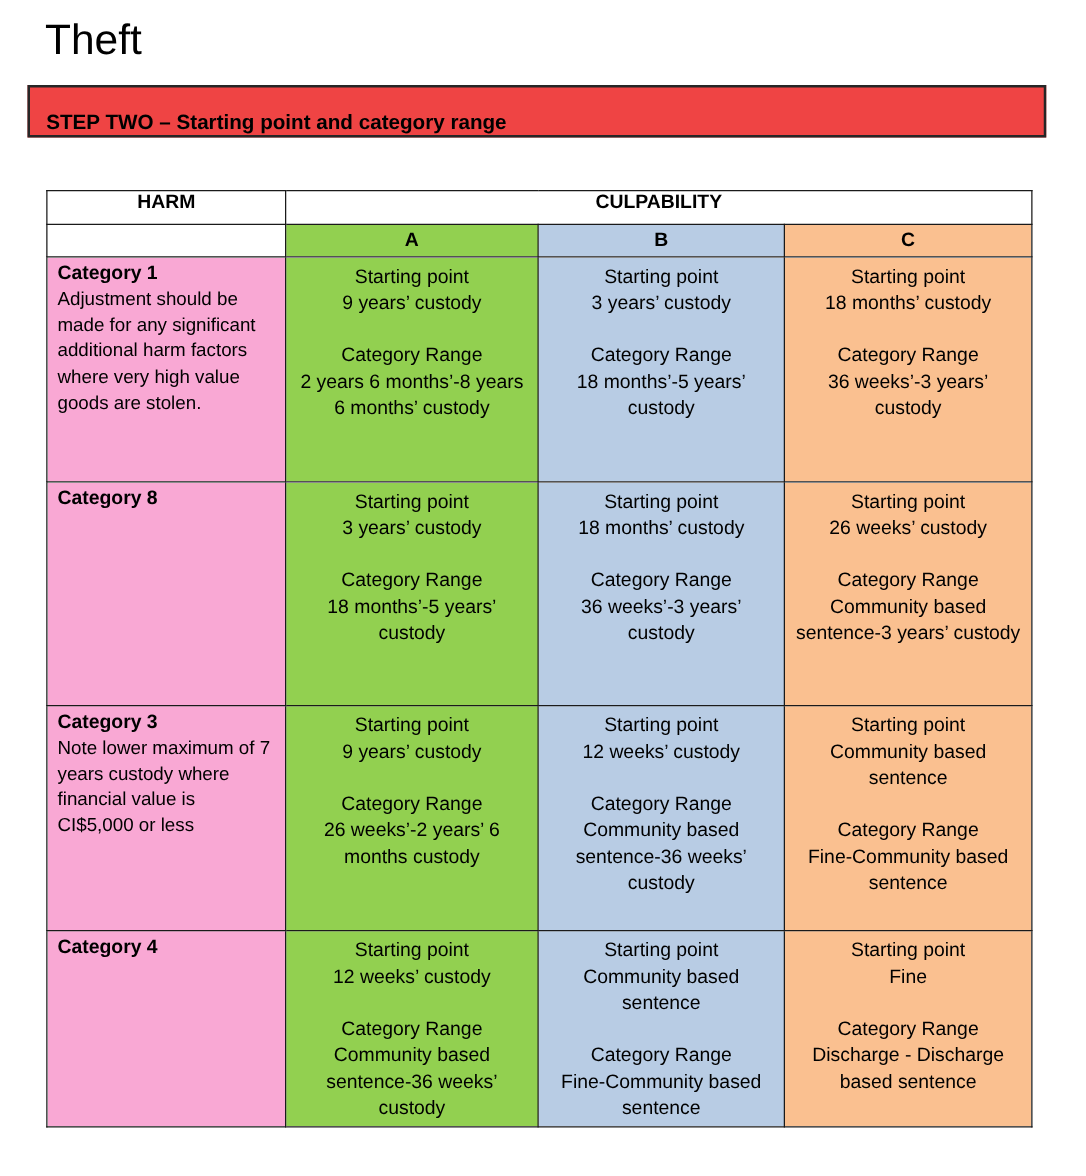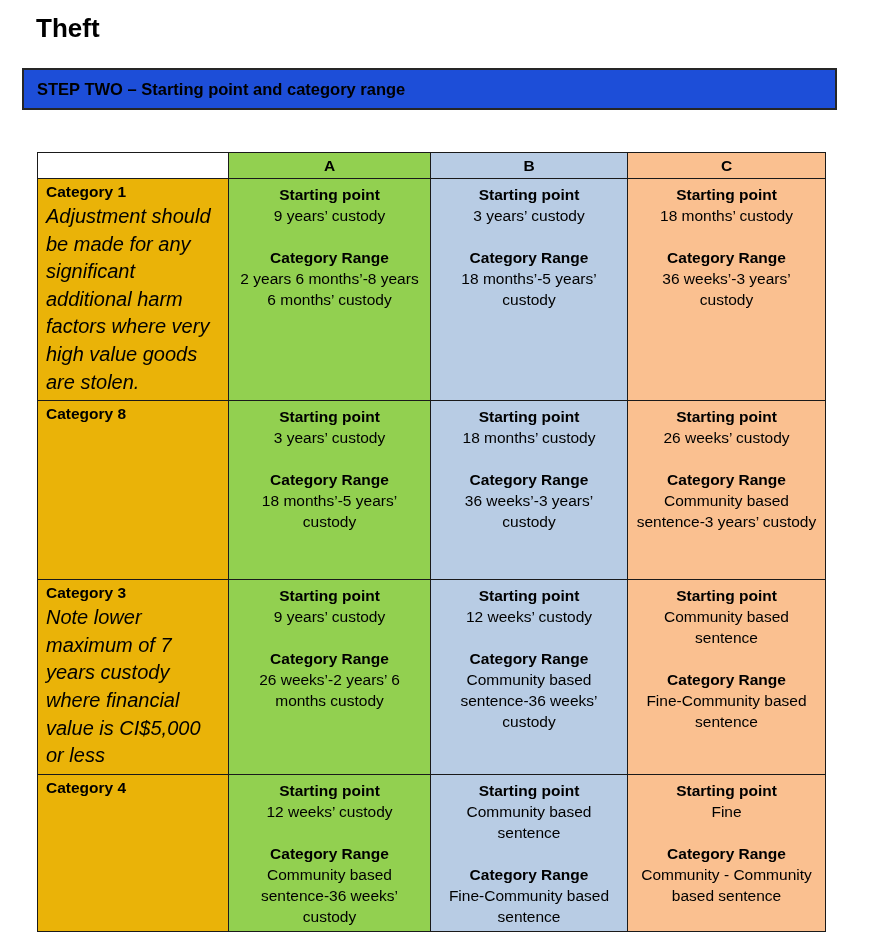--- a/index.html
+++ b/index.html
@@ -6,35 +6,35 @@
   html, body {
     width: 869px; height: 941px;
     background: #ffffff;
     font-family: "Liberation Sans", sans-serif;
     color: #000000;
     position: relative;
   }
   .page-title {
     position: absolute;
     left: 36px; top: 13px;
-    font-size: 26px;
-    font-weight: bold;
+    font-size: 34px;
+    font-weight: normal;
     letter-spacing: 0px;
   }
   .step-box {
     position: absolute;
     left: 22px; top: 68px;
     width: 815px; height: 42px;
     border: 2px solid #262626;
     display: flex;
-    align-items: center;
+    align-items: flex-end;
     padding-left: 13px;
     font-size: 16.5px;
     font-weight: bold;
-    background: #1d4ed8;
+    background: #ef4444;
   }
   table.guideline {
     position: absolute;
     left: 37px; top: 152px;
     width: 788px;
     border-collapse: collapse;
     table-layout: fixed;
   }
   table.guideline td, table.guideline th {
     border: 1.5px solid #1a1a1a;
@@ -50,41 +50,40 @@
     background: #ffffff;
   }
   tr.abc-row td {
     height: 26px;
     font-size: 15.5px;
     font-weight: bold;
     text-align: center;
     vertical-align: middle;
   }
   td.harm-cell {
-    background: #eab308;
+    background: #f9a8d4;
     padding: 4px 8px 4px 8px;
     text-align: left;
   }
   .cat-name {
     font-size: 15.5px;
     font-weight: bold;
     margin-bottom: 2px;
   }
   .cat-note {
-    font-size: 20px;
-    font-style: italic;
+    font-size: 15px;
     line-height: 1.38;
   }
   td.data-cell {
     padding: 5px 6px 4px 6px;
     text-align: center;
     font-size: 15.5px;
     line-height: 21px;
   }
-  .sp-label, .cr-label { font-weight: bold; }
+  .sp-label, .cr-label { font-weight: normal; }
   .gap { height: 21px; }
   tr.cat-row-1 td { height: 180px; }
   tr.cat-row-2 td { height: 179px; }
   tr.cat-row-3 td { height: 180px; }
   tr.cat-row-4 td { height: 135px; }
 </style>
 </head>
 <body>
 
 <div class="page-title">Theft</div>
@@ -95,20 +94,24 @@
 
 <table class="guideline">
   <colgroup>
     <col style="width:191px">
     <col style="width:202px">
     <col style="width:197px">
     <col style="width:198px">
   </colgroup>
 
   <tbody>
+      <tr>
+    <th class="top-header">HARM</th>
+    <th class="top-header" colspan="3">CULPABILITY</th>
+  </tr>
 
   <tr class="abc-row">
     <td></td>
     <td style="background: rgb(146, 208, 80);">A</td>
     <td style="background: rgb(184, 204, 228);">B</td>
     <td style="background: rgb(250, 192, 144);">C</td>
   </tr>
 
   <tr class="cat-row-1">
     <td class="harm-cell">
@@ -211,17 +214,17 @@
       <div>Community based sentence</div>
       <div class="gap"></div>
       <div class="cr-label">Category Range</div>
       <div>Fine-Community based sentence</div>
     </td>
     <td class="data-cell" style="background: rgb(250, 192, 144);">
       <div class="sp-label">Starting point</div>
       <div>Fine</div>
       <div class="gap"></div>
       <div class="cr-label">Category Range</div>
-      <div>Community - Community based sentence</div>
+      <div>Discharge - Discharge based sentence</div>
     </td>
   </tr>
 </tbody>
   </table>
 
 </body></html>

